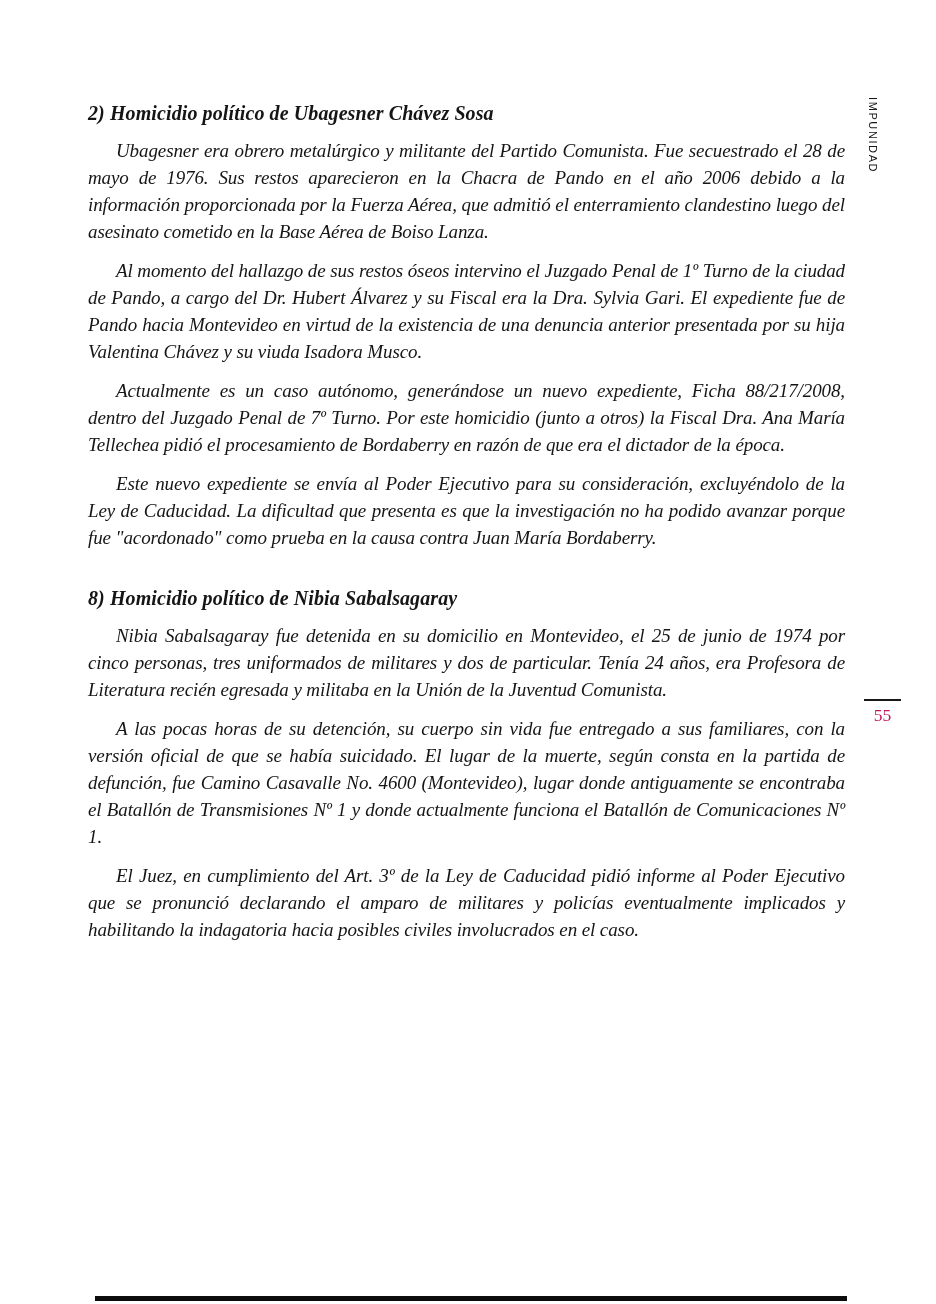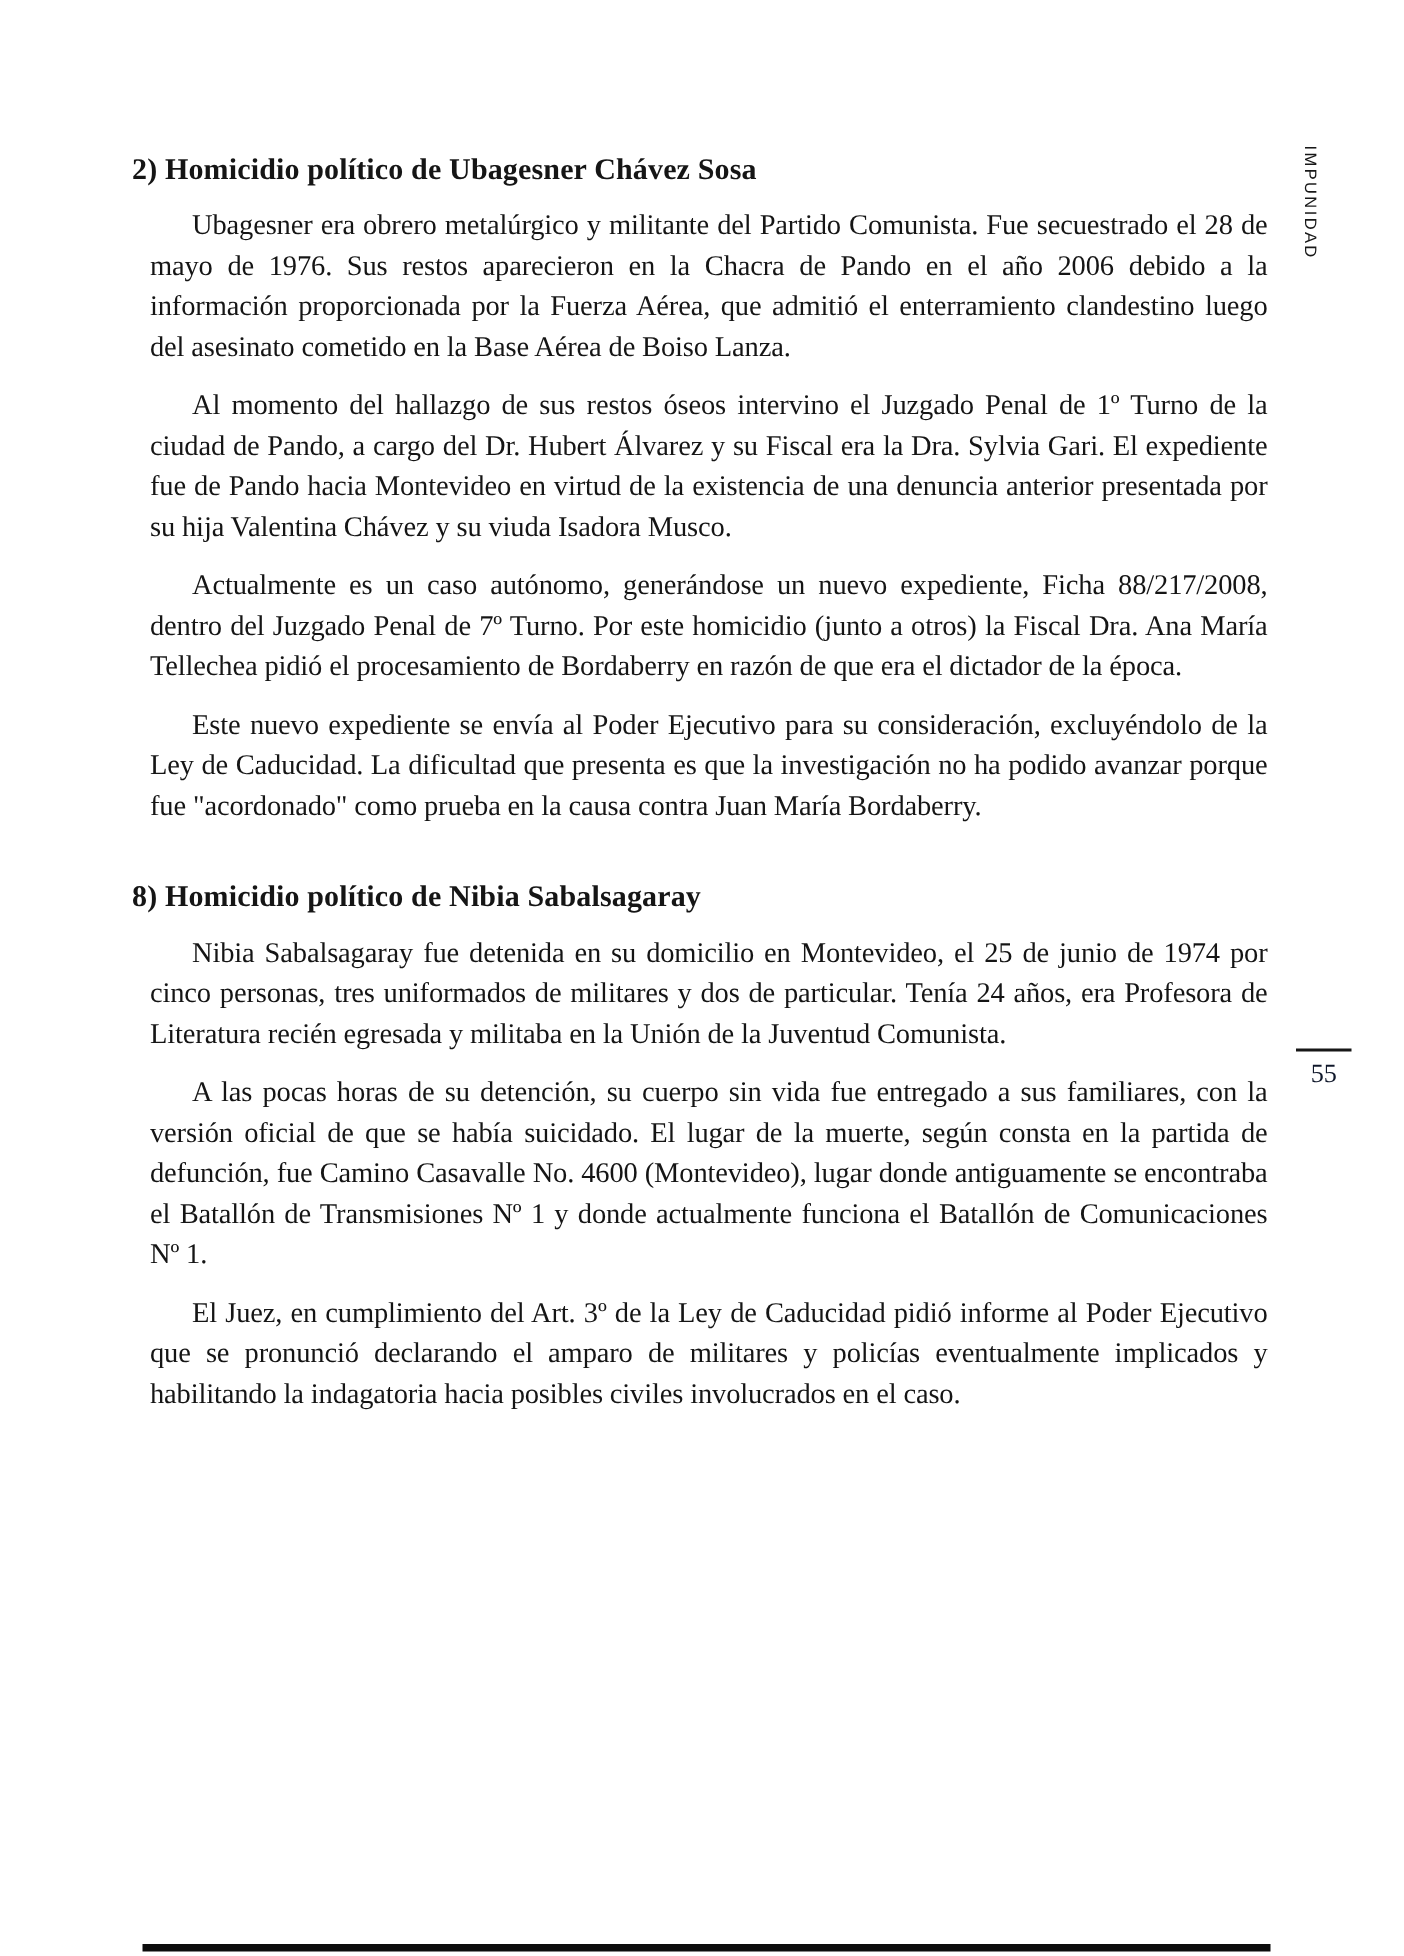--- a/index.html
+++ b/index.html
@@ -18,34 +18,35 @@
   }
   .text-block {
     position: absolute;
     left: 88px;
     top: 100px;
     width: 757px;
     text-align: justify;
     font-size: 19px;
     line-height: 27px;
     letter-spacing: -0.1px;
+    font-style: italic;
   }
   .section-heading {
     font-size: 20px;
     font-weight: bold;
     margin: 0 0 10px 0;
     text-align: left;
     text-indent: 0;
     letter-spacing: 0.1px;
   }
   .section + .section {
     margin-top: 34px;
   }
   .text-block p {
-    margin: 0 0 12px 12px;
+    margin: 0 0 12px 0;
     text-indent: 28px;
   }
   .text-block p:last-child {
     margin-bottom: 0;
   }
   .margin-label {
     position: absolute;
     top: 97px;
     left: 867px;
     writing-mode: vertical-rl;
@@ -56,21 +57,21 @@
     color: #171717;
   }
   .page-number {
     position: absolute;
     top: 699px;
     left: 864px;
     width: 37px;
     text-align: center;
     font-family: "Liberation Serif", serif;
     font-size: 17.5px;
-    color: #0f172a;
+    color: #be185d;
     border-top: 2px solid #171717;
     padding-top: 4px;
   }
   .footer-bar {
     position: absolute;
     left: 95px;
     top: 1296px;
     width: 752px;
     height: 5px;
     background: #0c0c0c;

